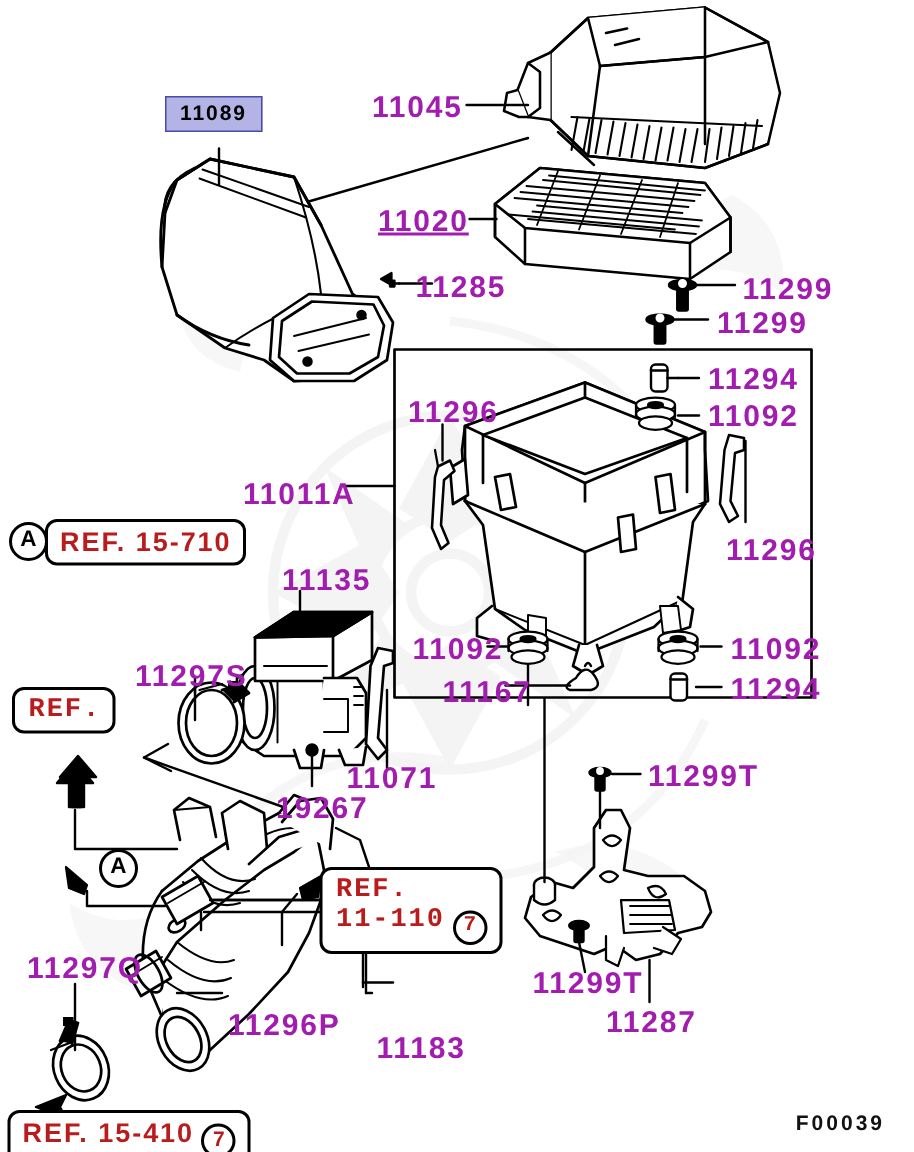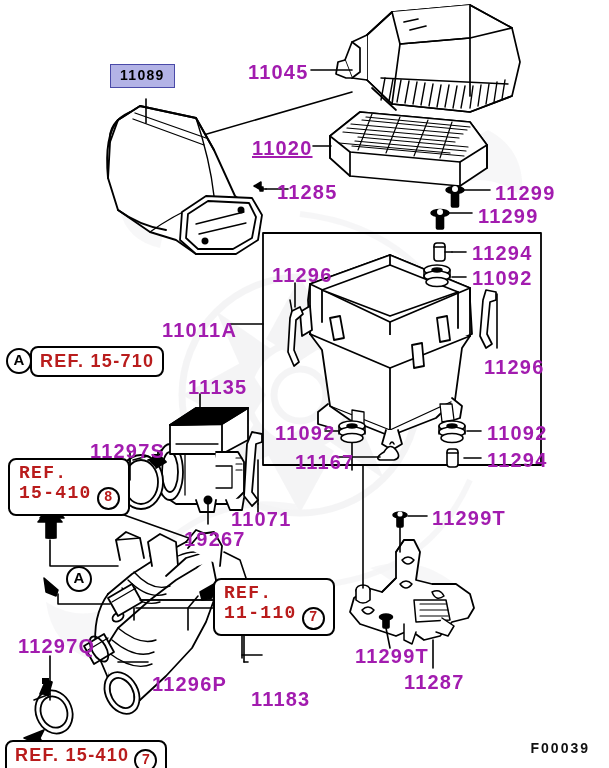--- a/index.html
+++ b/index.html
@@ -558,21 +558,21 @@
       <div class="lbl" style="left: 432px; top: 508px;">11299T</div>
       <div class="lbl" style="left: 355px; top: 646px;">11299T</div>
       <div class="lbl" style="left: 404px; top: 672px;">11287</div>
       <div class="lbl" style="left: 18px; top: 636px;">11297Q</div>
       <div class="lbl" style="left: 251px; top: 649px; margin-top: 40px;">11183</div>
       <div class="lbl" style="left: 152px; top: 674px; text-align: center;">11296P</div>
     </div>
 
   <div id="refboxes">
       <div class="refbox" style="left: 30px; top: 346px;"><span>REF. 15-710</span></div>
-      <div class="refbox two" style="left: 8px; top: 458px;"><span>REF.</span><span class="l2"><span>15-410</span><span class="circ">8</span></span></div>
+      <div class="refbox two" style="left: 8px; top: 458px;"><span>REF.</span></div>
       <div class="refbox two" style="left: 213px; top: 578px;"><span>REF.</span><span class="l2"><span>11-110</span><span class="circ">7</span></span></div>
       <div class="refbox" style="left: 5px; top: 740px;"><span>REF. 15-410</span><span class="circ">7</span></div>
     </div>
 
   <div id="callouts">
       <div class="circA" style="left: 6px; top: 348px;">A</div>
       <div class="circA" style="left: 66px; top: 566px;">A</div>
     </div>
 
   <div id="figid">F00039</div>

